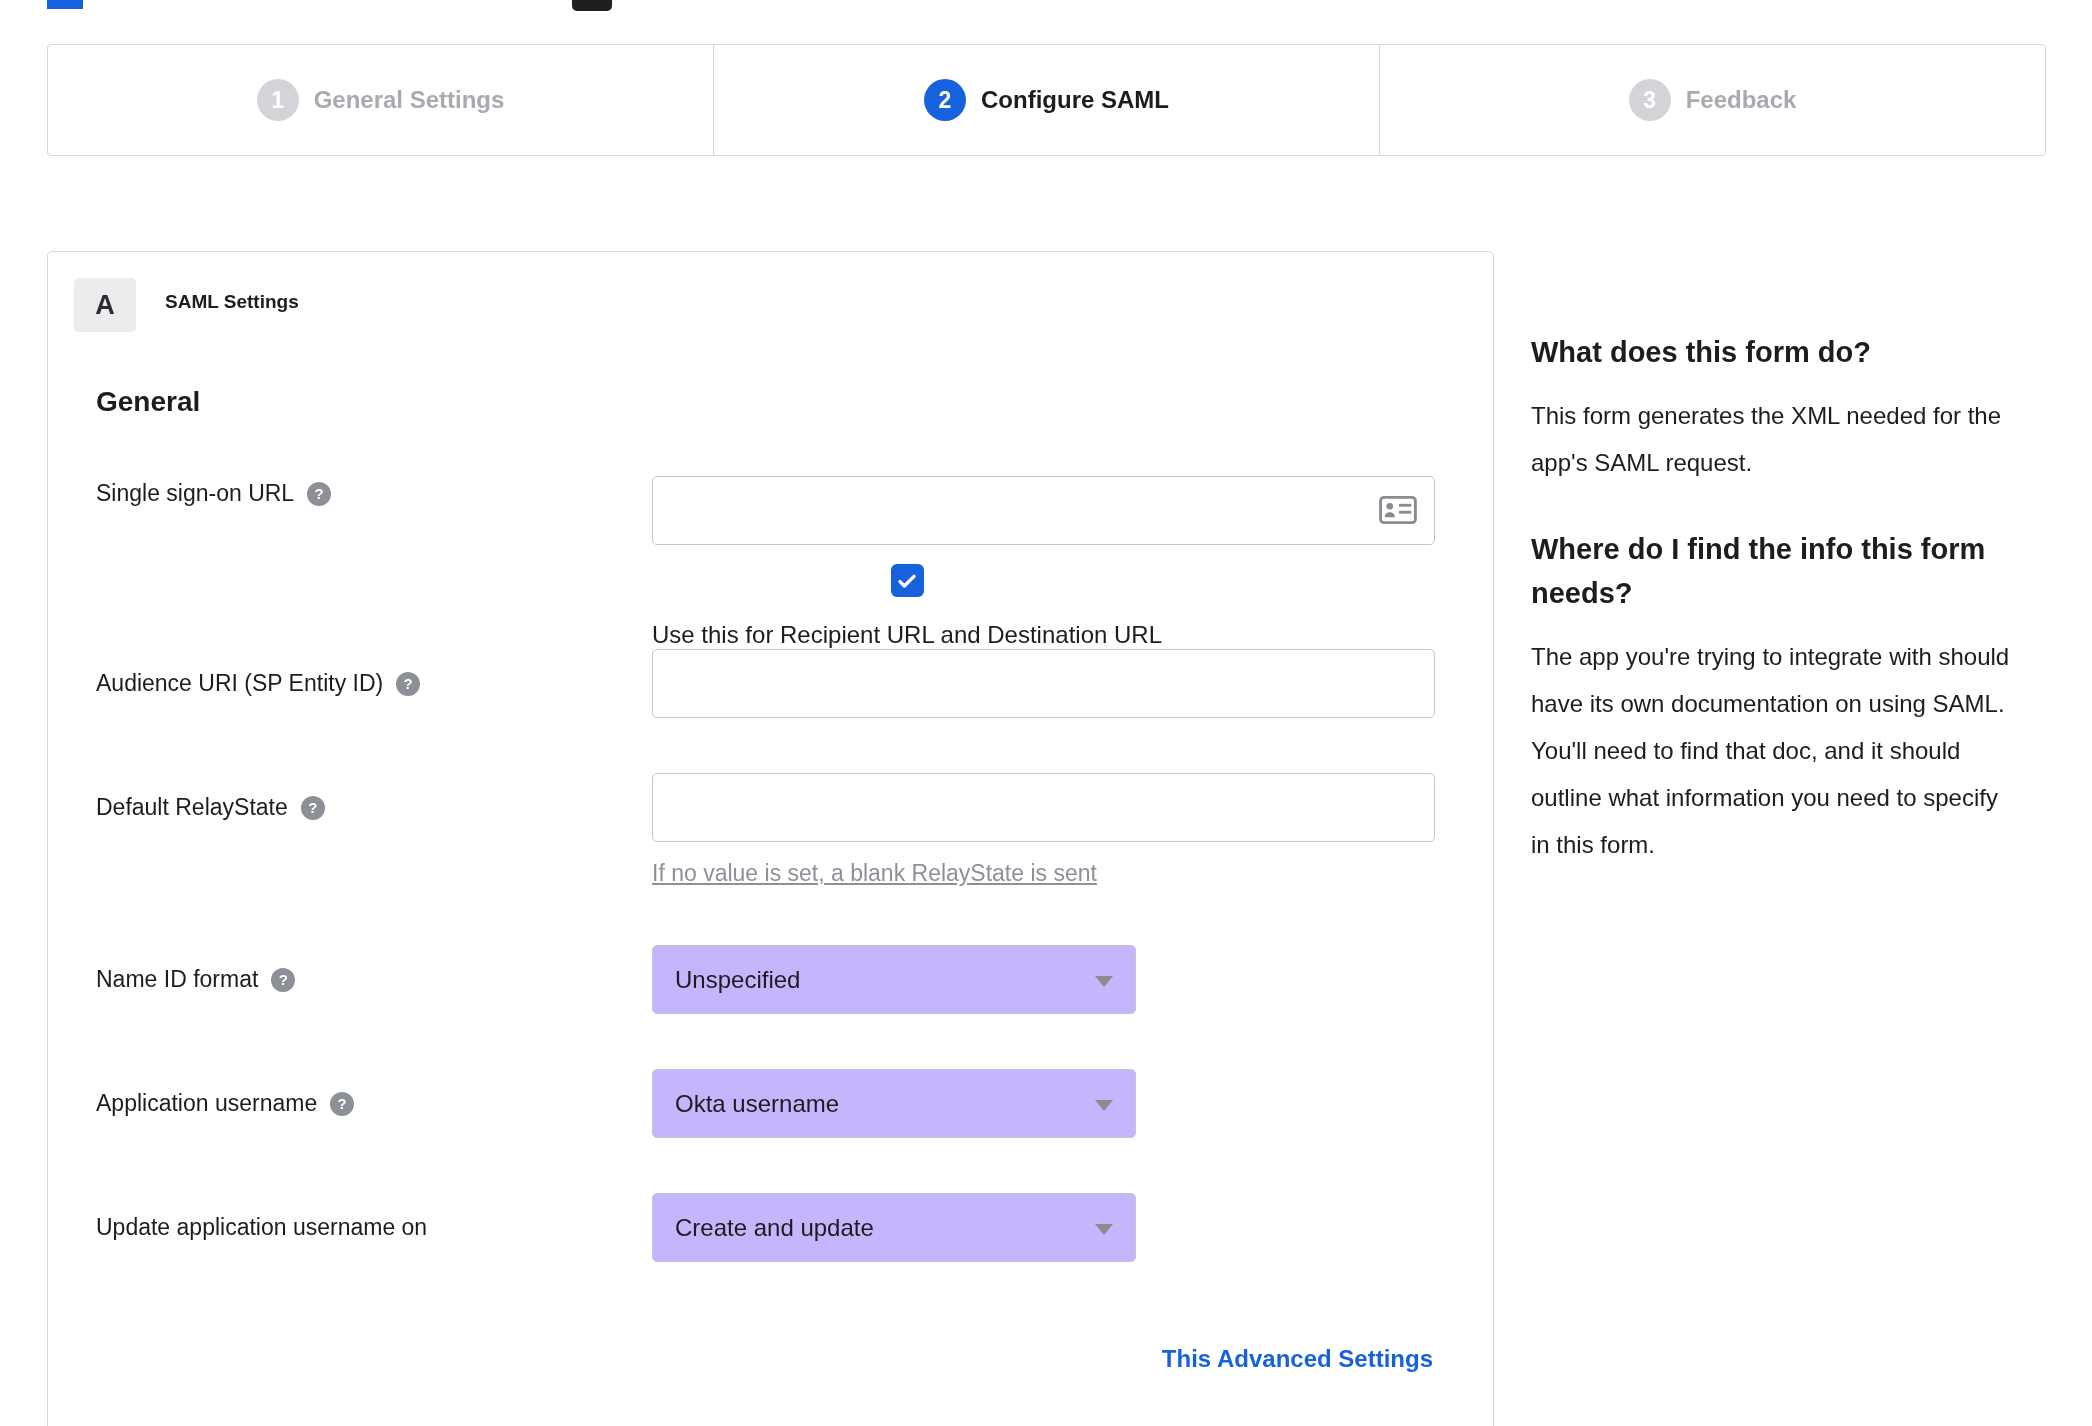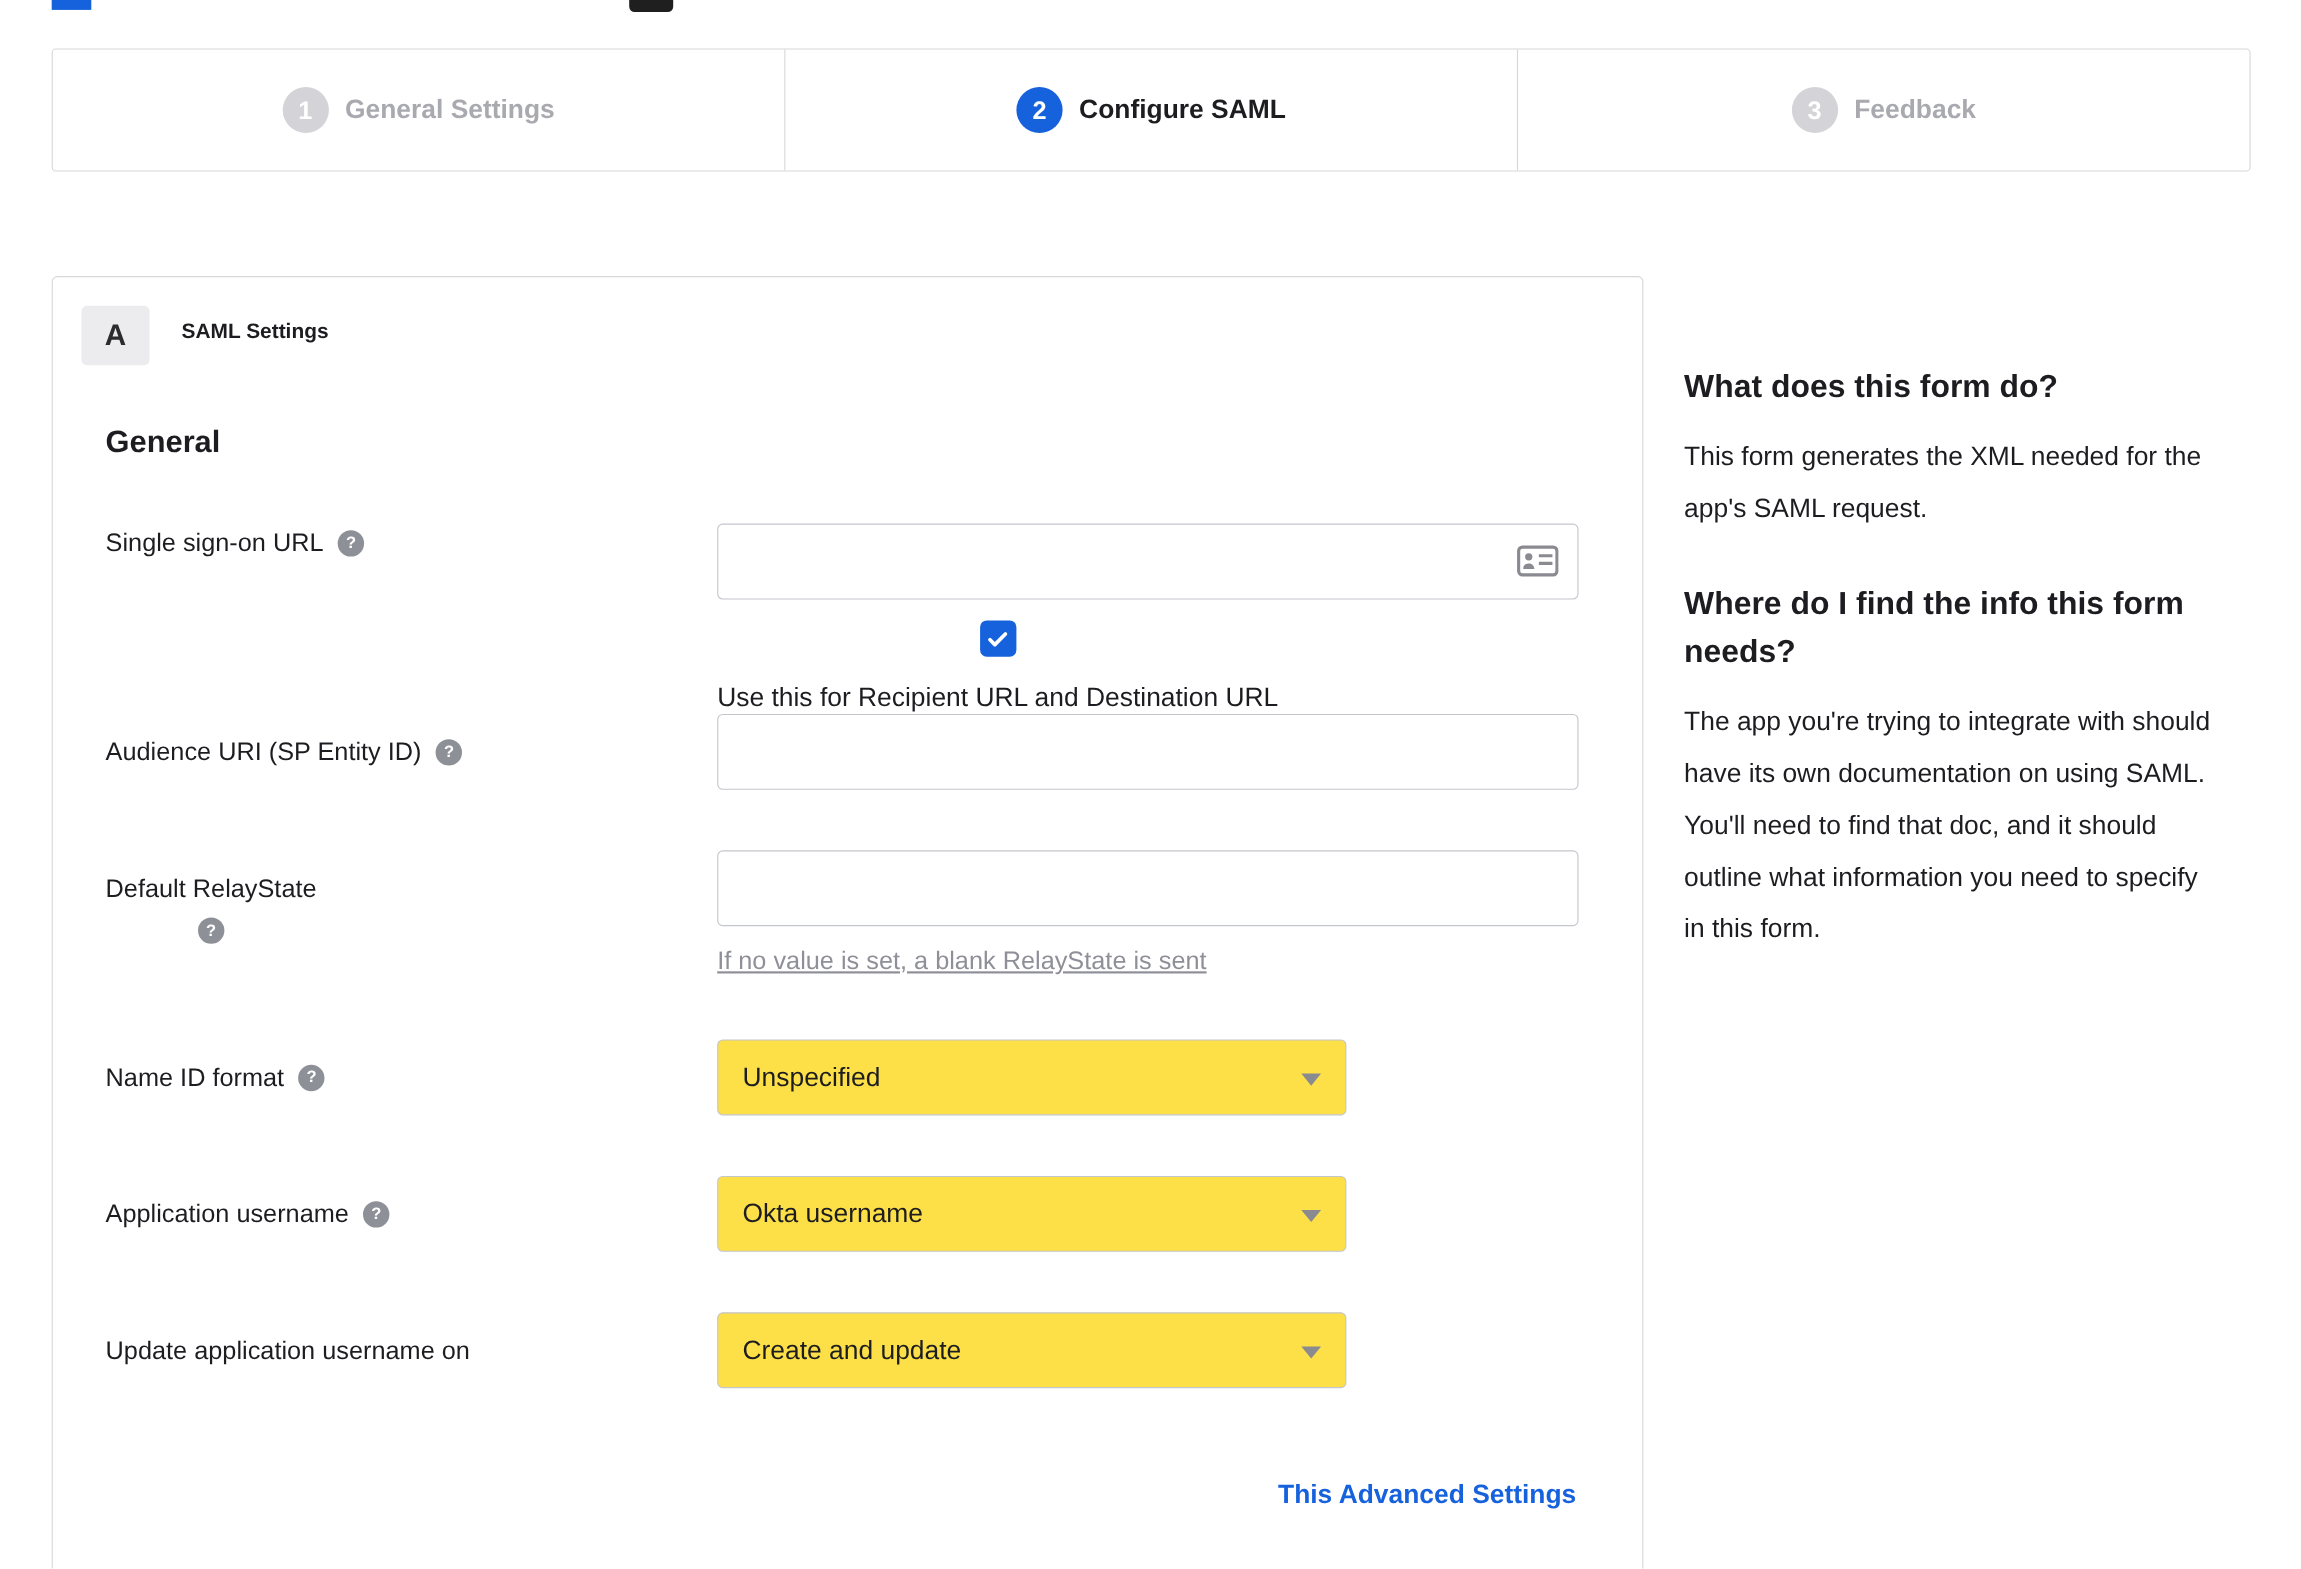--- a/index.html
+++ b/index.html
@@ -75,22 +75,22 @@
   .checkbox-row{position:absolute;left:604px;top:312px;display:flex;align-items:center;gap:24px;flex-direction:column;}
   .checkbox{
     width:33px;height:33px;border-radius:6px;background:var(--accent);
     display:flex;align-items:center;justify-content:center;cursor:pointer;flex:0 0 auto;
   }
   .checkbox-label{font-size:24px;color:var(--text);white-space:nowrap;}
 
   .hint{position:absolute;left:604px;top:608px;font-size:23px;color:var(--hint);text-decoration:underline;}
 
   .select{
-    position:absolute;left:604px;width:572px;height:69px;
-    border:1px solid var(--input-border);border-radius:5px;background:#fde047;
+    position:absolute;left:604px;width:484px;height:69px;
+    border:1px solid var(--input-border);border-radius:5px;background:#c4b5fd;
     display:flex;align-items:center;cursor:pointer;
   }
   .select-value{font-size:24px;color:var(--text);padding-left:22px;}
   .select-arrow{
     position:absolute;right:22px;top:30px;width:0;height:0;
     border-left:9px solid transparent;border-right:9px solid transparent;
     border-top:11px solid #8a8a91;
   }
 
   .advanced-link{
@@ -153,21 +153,21 @@
     </span>
     <span class="checkbox-label">Use this for Recipient URL and Destination URL</span>
   </div>
 
   <div class="field-label" style="top:418px;">
     <span>Audience URI (SP Entity ID)</span>
     <span class="help-icon">?</span>
   </div>
   <input class="text-input" style="top: 397px;" type="text" value="">
 
-  <div class="field-label" style="top:542px;flex-direction:column;">
+  <div class="field-label" style="top:542px;">
     <span>Default RelayState</span>
     <span class="help-icon">?</span>
   </div>
   <input class="text-input" style="top: 521px;" type="text" value="">
   <div class="hint">If no value is set, a blank RelayState is sent</div>
 
   <div class="field-label" style="top:714px;">
     <span>Name ID format</span>
     <span class="help-icon">?</span>
   </div>

